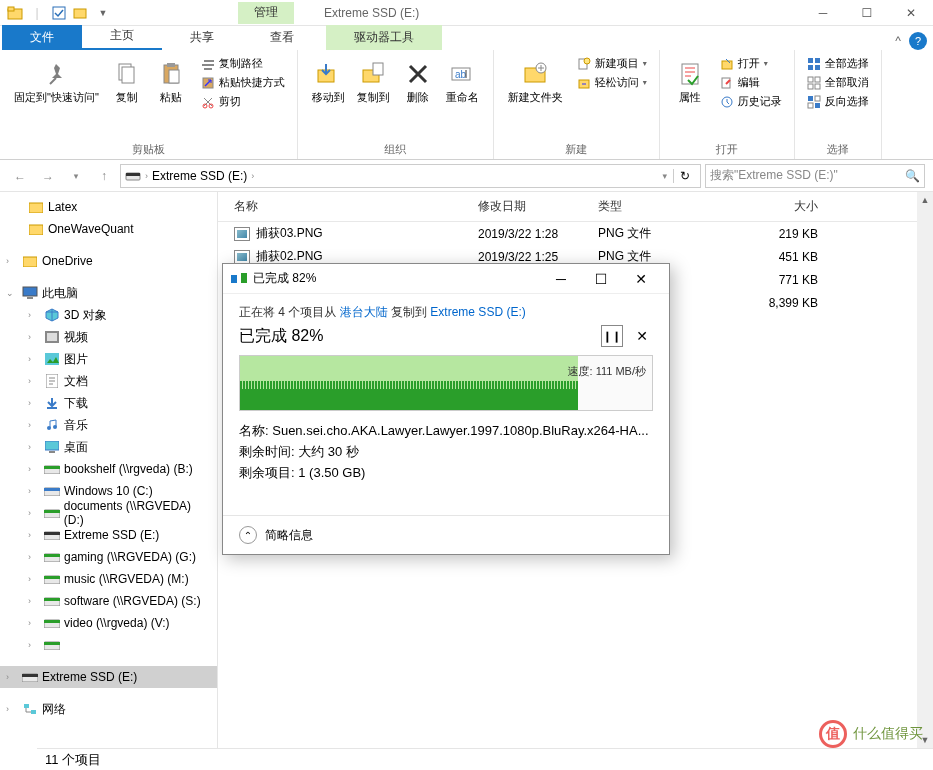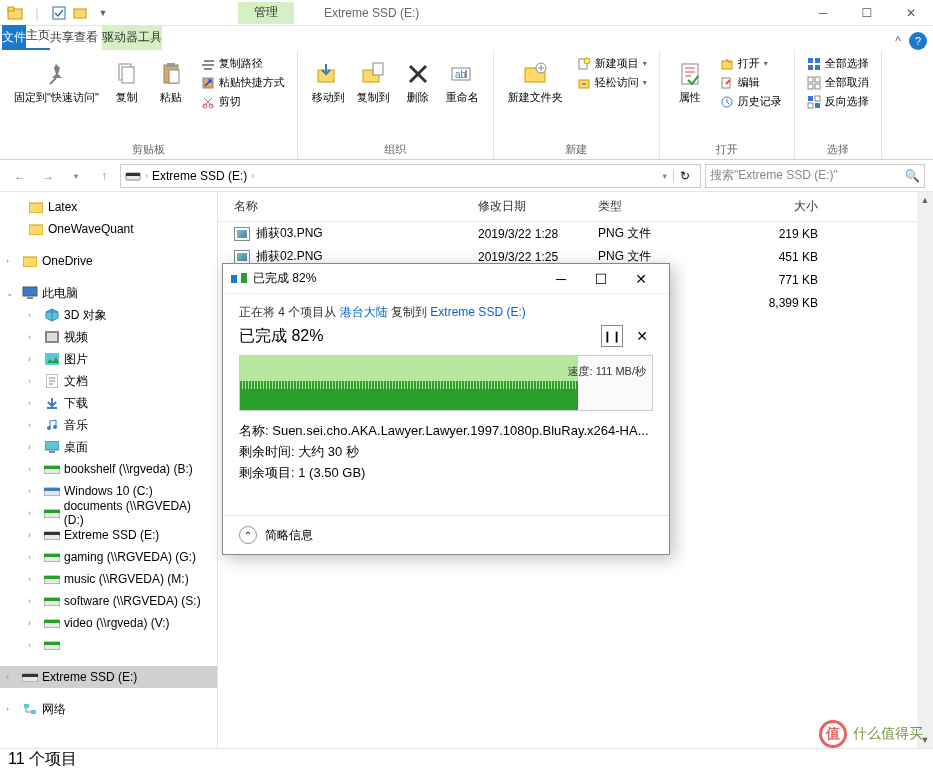--- a/index.html
+++ b/index.html
@@ -9,21 +9,21 @@
 .titlebar { height: 26px; background: #fff; border-bottom: 1px solid #e5e5e5; display: flex; align-items: center; }
 .titlebar .qat { display: flex; align-items: center; padding: 0 4px; }
 .titlebar .qat .icon { width: 18px; height: 18px; margin: 0 2px; display: flex; align-items: center; justify-content: center; }
 .titlebar .tab-ctx { margin-left: 120px; background: #d5f0c5; padding: 2px 16px; height: 22px; display: flex; align-items: center; color: #333; }
 .titlebar .title { margin-left: 30px; color: #666; flex: 1; }
 .titlebar .winctrl { display: flex; }
 .titlebar .winctrl div { width: 44px; height: 26px; display: flex; align-items: center; justify-content: center; color: #555; }
 
 
 .tabs { height: 24px; background: #fff; display: flex; align-items: flex-end; padding-left: 2px; position: relative; }
-.tabs .tab { padding: 4px 0; font-size: 12px; color: #333; position: relative; }
+.tabs .tab { padding: 4px 28px; font-size: 12px; color: #333; position: relative; }
 .tabs .tab.file { background: #1979ca; color: #fff; }
 .tabs .tab.active { border-bottom: 2px solid #1979ca; }
 .tabs .tab.context { background: #d5f0c5; margin-left: 4px; }
 .tabs .right { position: absolute; right: 6px; display: flex; align-items: center; gap: 8px; }
 .tabs .right .help { width: 18px; height: 18px; border-radius: 50%; background: #1979ca; color: #fff; display: flex; align-items: center; justify-content: center; font-size: 11px; }
 
 
 .ribbon { height: 110px; border-bottom: 1px solid #d0d0d0; display: flex; background: #fff; }
 .ribgroup { border-right: 1px solid #e5e5e5; padding: 4px 8px 2px; display: flex; flex-direction: column; }
 .ribgroup .content { flex: 1; display: flex; align-items: flex-start; }
@@ -59,21 +59,21 @@
 .filerow .col-name { display: flex; align-items: center; gap: 6px; }
 .filerow .fi { width: 16px; height: 14px; background: #fff; border: 1px solid #888; position: relative; }
 .filerow .fi::after { content: ""; position: absolute; left: 2px; top: 2px; right: 2px; bottom: 2px; background: linear-gradient(135deg, #8bc, #48a); }
 
 
 .vscroll { position: absolute; right: 0; top: 0; bottom: 0; width: 16px; background: #f0f0f0; display: flex; flex-direction: column; }
 .vscroll .arr { height: 16px; display: flex; align-items: center; justify-content: center; color: #666; font-size: 9px; }
 .vscroll .thumb { flex: 1; }
 
 
-.statusbar { height: 22px; border-top: 1px solid #e5e5e5; display: flex; align-items: center; padding: 0 8px; font-size: 16px; }
+.statusbar { height: 22px; border-top: 1px solid #e5e5e5; display: flex; align-items: center; padding: 0 8px; font-size: 13px; margin-left: 37px; }
 
 
 .dialog { position: absolute; left: 222px; top: 263px; width: 448px; height: 292px; background: #fff; border: 1px solid #888; box-shadow: 4px 4px 16px rgba(0,0,0,0.25); z-index: 10; }
 .dlg-title { height: 30px; display: flex; align-items: center; padding: 0 8px; border-bottom: 1px solid #eee; }
 .dlg-title .icon { width: 16px; height: 12px; margin-right: 6px; position: relative; }
 .dlg-title .icon::before { content: ""; position: absolute; left: 0; top: 2px; width: 6px; height: 8px; background: #1979ca; }
 .dlg-title .icon::after { content: ""; position: absolute; right: 0; top: 0; width: 6px; height: 10px; background: #2a9e2a; }
 .dlg-title .txt { flex: 1; font-size: 12px; }
 .dlg-title .ctrl { display: flex; gap: 0; }
 .dlg-title .ctrl div { width: 40px; height: 28px; display: flex; align-items: center; justify-content: center; font-size: 14px; }

